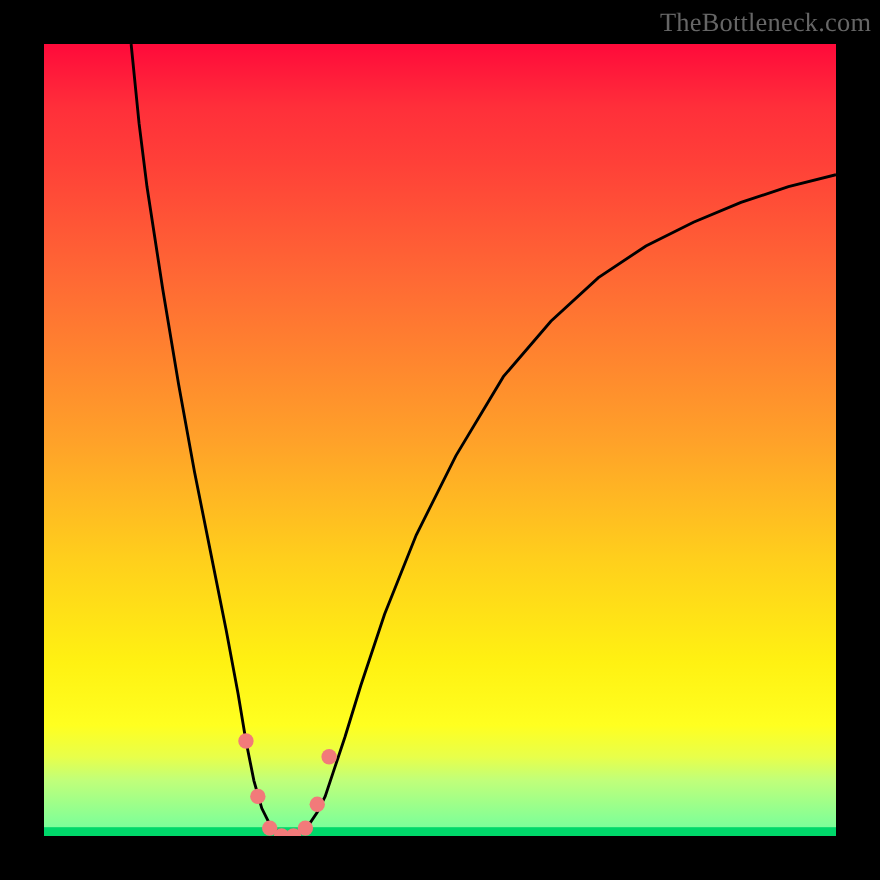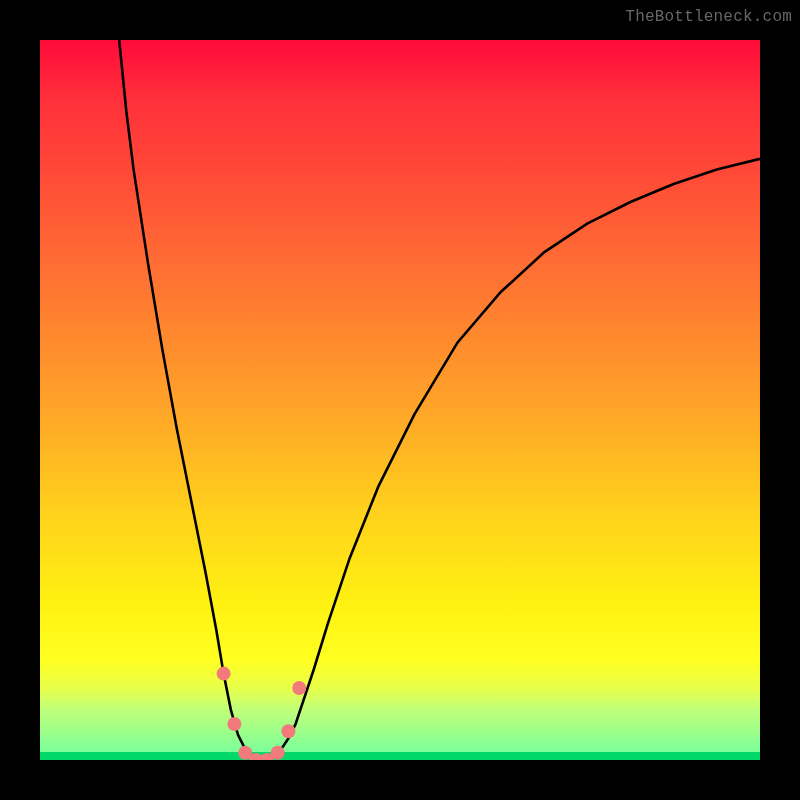--- a/index.html
+++ b/index.html
@@ -38,22 +38,22 @@
     bottom: 0;
     width: 100%;
     height: 8px;
     background: #00d86a;
   }
   .watermark {
     position: absolute;
     top: 8px;
     right: 8px;
     color: #666666;
-    font-family: Liberation Mono, monospace;
-    font-size: 16px;
+    font-family: Liberation Serif, serif;
+    font-size: 24px;
     letter-spacing: 0.2px;
   }
   svg.overlay {
     position: absolute;
     left: 0;
     top: 0;
     width: 720px;
     height: 720px;
   }
 </style>

